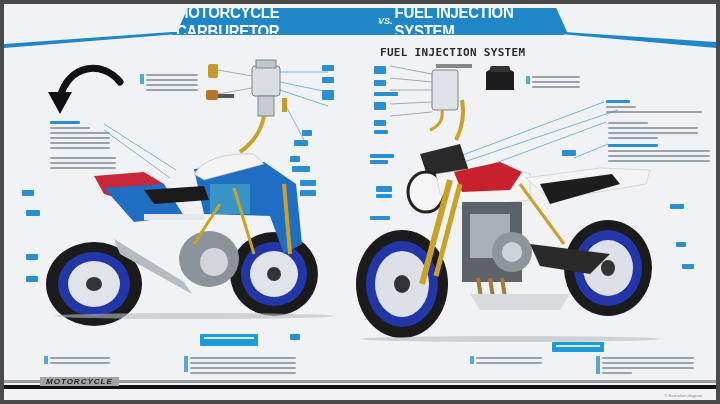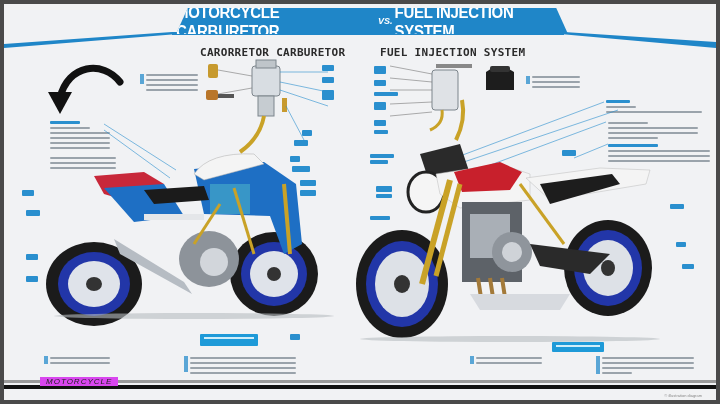--- a/index.html
+++ b/index.html
@@ -17,42 +17,41 @@
   .callout { position: absolute; height: 6px; background: #2a8fce; border-radius: 1px; }
   .textlines { position: absolute; }
   .textlines span { display: block; height: 2px; background: #9aa3ab; margin-bottom: 3px; border-radius: 1px; }
   .textlines span.head { background: #2a8fce; height: 3px; }
   .marker { position: absolute; width: 4px; background: #5aa6d6; }
   .boxlabel { position: absolute; background: #1e9ad8; border-radius: 1px; }
   .boxlabel span { display: block; height: 2px; background: #cfeefa; margin: 3px 4px; }
   svg { position: absolute; overflow: visible; }
   .bottom-bar1 { position: absolute; left: 0; top: 376px; width: 712px; height: 3px; background: #9a9a9a; }
   .bottom-bar2 { position: absolute; left: 0; top: 381px; width: 712px; height: 4px; background: #111; }
-  .logo { position: absolute; left: 36px; top: 373px; font-size: 8px; font-style: italic; font-weight: normal; color: #222; background: #d946ef; padding: 0 6px; letter-spacing: 1px; }
+  .logo { position: absolute; left: 36px; top: 373px; font-size: 8px; font-style: italic; font-weight: bold; color: #222; background: #a3a3a3; padding: 0 6px; letter-spacing: 1px; }
   .credit { position: absolute; right: 14px; top: 389px; font-size: 4px; color: #888; }
 </style>
 </head>
 <body>
 
 <div class="frame">
 <div class="canvas">
 
   <svg class="banner-line" width="712" height="60">
     <path d="M0,40 L168,28 L174,30 L0,44 Z" fill="#1f86c8"></path>
     <path d="M712,38 L560,28 L556,30 L712,44 Z" fill="#1f86c8"></path>
     <path d="M168,28 L560,28 L560,31 L168,31 Z" fill="#1f86c8"></path>
   </svg>
 
   <div class="title-banner">
     <span class="title-text">MOTORCYCLE CARBURETOR</span>
     <span class="title-vs">VS.</span>
     <span class="title-text">FUEL INJECTION SYSTEM</span>
   </div>
 
-  <div class="section-title" style="left:196px; top:42px;">CARORRETOR CARBURETOR</div>
   <div class="section-title" style="left:376px; top:42px;">FUEL INJECTION SYSTEM</div>
 
   <svg width="80" height="60" style="left:44px; top:58px;">
     <path d="M72,20 C55,-2 20,2 12,36" stroke="#111" stroke-width="7" fill="none" stroke-linecap="round"></path>
     <polygon points="0,30 24,30 12,52" fill="#111"></polygon>
   </svg>
 
   <svg width="140" height="110" style="left:196px; top:54px;">
     <rect x="8" y="6" width="10" height="14" fill="#c79a2e" rx="2"></rect>
     <rect x="6" y="32" width="12" height="10" fill="#b9762a" rx="2"></rect>

